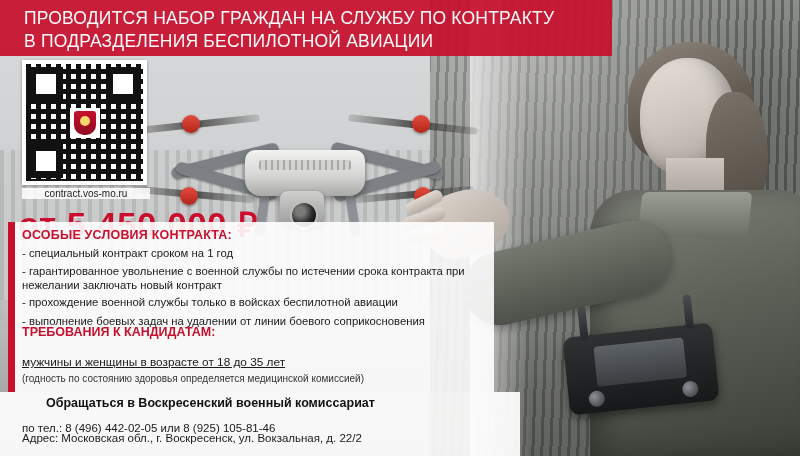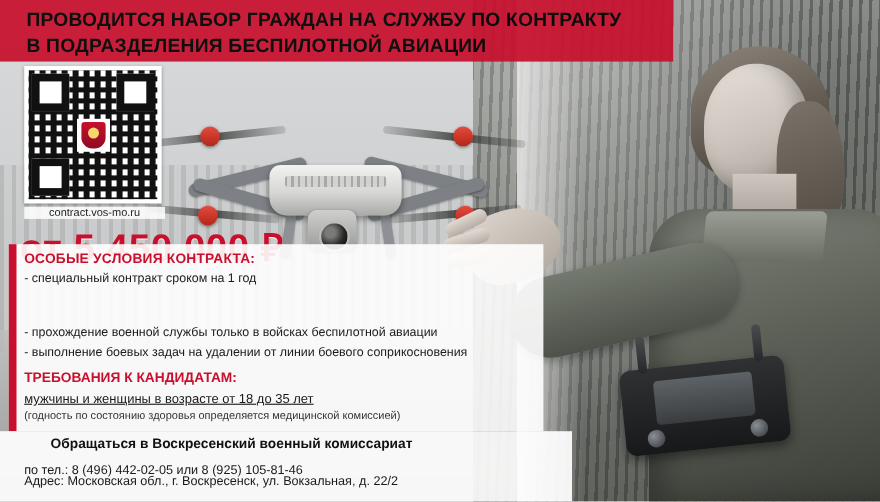--- a/index.html
+++ b/index.html
@@ -147,21 +147,21 @@
     position:absolute;width:8px;height:34px;border-radius:4px;
     background:linear-gradient(180deg,#4a4d50,#25282a);top:-30px;
   }
 
   
   .header{
     position:absolute;left:0;top:0;width:612px;height:56px;
     background:#c8102e;opacity:.93;
   }
   .header .hline{
-    position:absolute;left:24px;color:#000000;font-weight:bold;font-size:17.5px;
+    position:absolute;left:24px;color:#ffffff;font-weight:normal;font-size:17.5px;
     letter-spacing:.2px;white-space:nowrap;
   }
   .header .hline1{top:8px;}
   .header .hline2{top:31px;}
 
   
   .qr-wrap{
     position:absolute;left:22px;top:60px;width:125px;height:125px;
     background:#fff;padding:4px;box-sizing:border-box;
     box-shadow:0 1px 3px rgba(0,0,0,.3);
@@ -221,21 +221,21 @@
   }
   .sec-title{
     position:absolute;font-weight:bold;font-size:12.5px;color:#c8102e;letter-spacing:.2px;
   }
   .bullet{
     position:absolute;font-size:11.3px;color:#1a1a1a;white-space:nowrap;
   }
   .bullet.wrap{white-space:normal;width:452px;line-height:14px;}
 
   .req-title{
-    position:absolute;left:22px;top:336px;font-weight:bold;font-size:12.5px;color:#c8102e;
+    position:absolute;left:22px;top:325px;font-weight:bold;font-size:12.5px;color:#c8102e;
   }
   .req-line{position:absolute;left:22px;font-size:11.8px;color:#1a1a1a;}
   .req-note{position:absolute;left:22px;font-size:10px;color:#333;}
 
   
   .contact{
     position:absolute;left:0;top:392px;width:520px;height:64px;
     background:rgba(255,255,255,.92);
   }
   .c-title{position:absolute;left:22px;top:396px;font-weight:bold;font-size:12.5px;color:#111;margin-left:24px;}
@@ -318,20 +318,21 @@
   </div>
   <div class="qr-url">contract.vos-mo.ru</div>
 
   <div class="price">от 5 450 000 ₽</div>
 
   <div class="panel"></div>
   <div class="panel-red-bar"></div>
 
   <div class="sec-title" style="left:22px;top:228px;">ОСОБЫЕ УСЛОВИЯ КОНТРАКТА:</div>
   <div class="bullet" style="left:22px;top:247px;">- специальный контракт сроком на 1 год</div>
+  <div class="bullet wrap" style="left:22px;top:264px;">- гарантированное увольнение с военной службы по истечении  срока контракта при нежелании заключать новый контракт</div>
   <div class="bullet" style="left:22px;top:296px;">- прохождение военной службы только в войсках беспилотной авиации</div>
   <div class="bullet" style="left:22px;top:315px;">- выполнение боевых задач на удалении от линии боевого соприкосновения</div>
 
   <div class="req-title">ТРЕБОВАНИЯ К КАНДИДАТАМ:</div>
   <div class="req-line" style="top:355px;text-decoration:underline;">мужчины и женщины в возрасте от 18 до 35 лет</div>
   <div class="req-note" style="top:373px;">(годность по состоянию здоровья определяется медицинской комиссией)</div>
 
   <div class="contact"></div>
   <div class="c-title">Обращаться в Воскресенский военный комиссариат</div>
   <div class="c-line" style="top:422px;">по тел.: 8 (496) 442-02-05 или 8 (925) 105-81-46</div>

